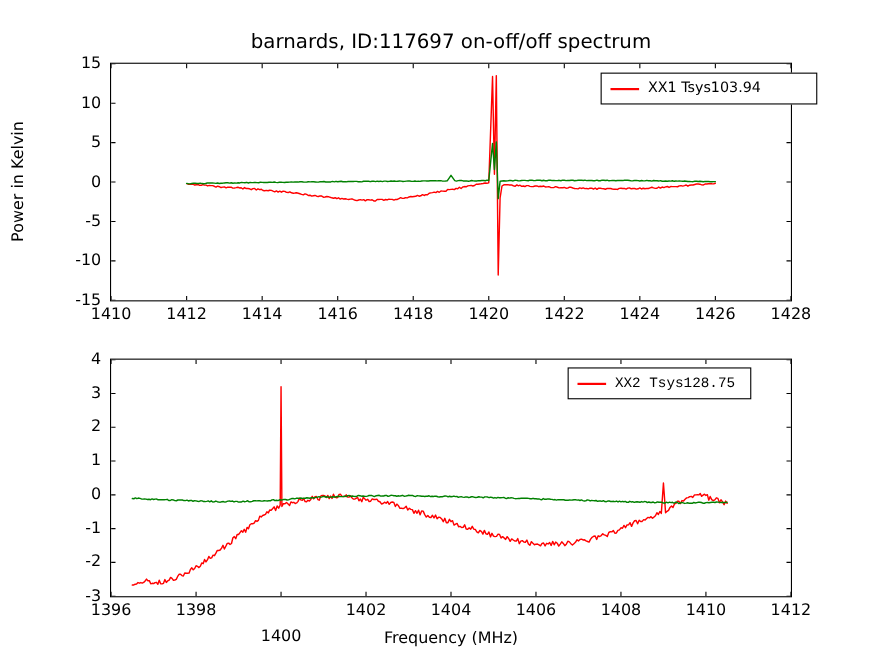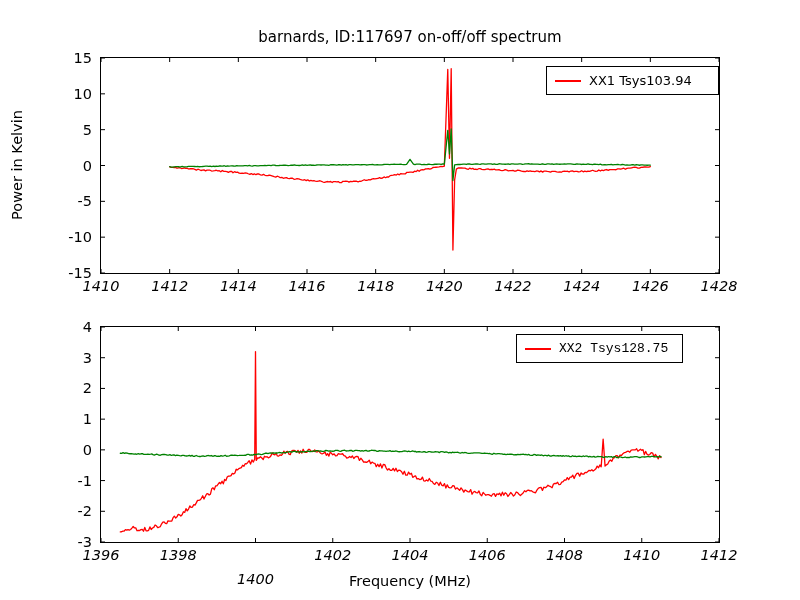--- a/index.html
+++ b/index.html
@@ -18,21 +18,21 @@
     width: 800px;
     height: 600px;
     background: #ffffff;
   }
   .chart-title {
     position: absolute;
     left: 100px;
     top: 28px;
     width: 620px;
     text-align: center;
-    font-size: 15px;
+    font-size: 18px;
     color: #000000;
     letter-spacing: 0px;
   }
   .axis-box {
     position: absolute;
     box-sizing: border-box;
     border: 1px solid #000000;
     background: #ffffff;
   }
   #axes-top {
@@ -53,21 +53,20 @@
     top: 0;
   }
   .tick-label {
     position: absolute;
     font-size: 14.5px;
     color: #000000;
     white-space: nowrap;
   }
   .xtick-label {
     transform: translateX(-50%);
-    font-style: italic;
   }
   .ytick-label {
     transform: translateY(-50%);
     text-align: right;
   }
   .axis-name {
     position: absolute;
     font-size: 14.5px;
     color: #000000;
     white-space: nowrap;
@@ -86,21 +85,21 @@
   .legend-box {
     position: absolute;
     box-sizing: border-box;
     border: 1px solid #000000;
     background: #ffffff;
     padding: 4px 6px 4px 6px;
   }
   #legend-top {
     left: 546px;
     top: 66px;
-    width: 173px;
+    width: 197px;
   }
   #legend-bottom {
     left: 516px;
     top: 334px;
     width: 167px;
     font-family: Liberation Mono, monospace;
   }
   .legend-row {
     display: flex;
     align-items: center;

